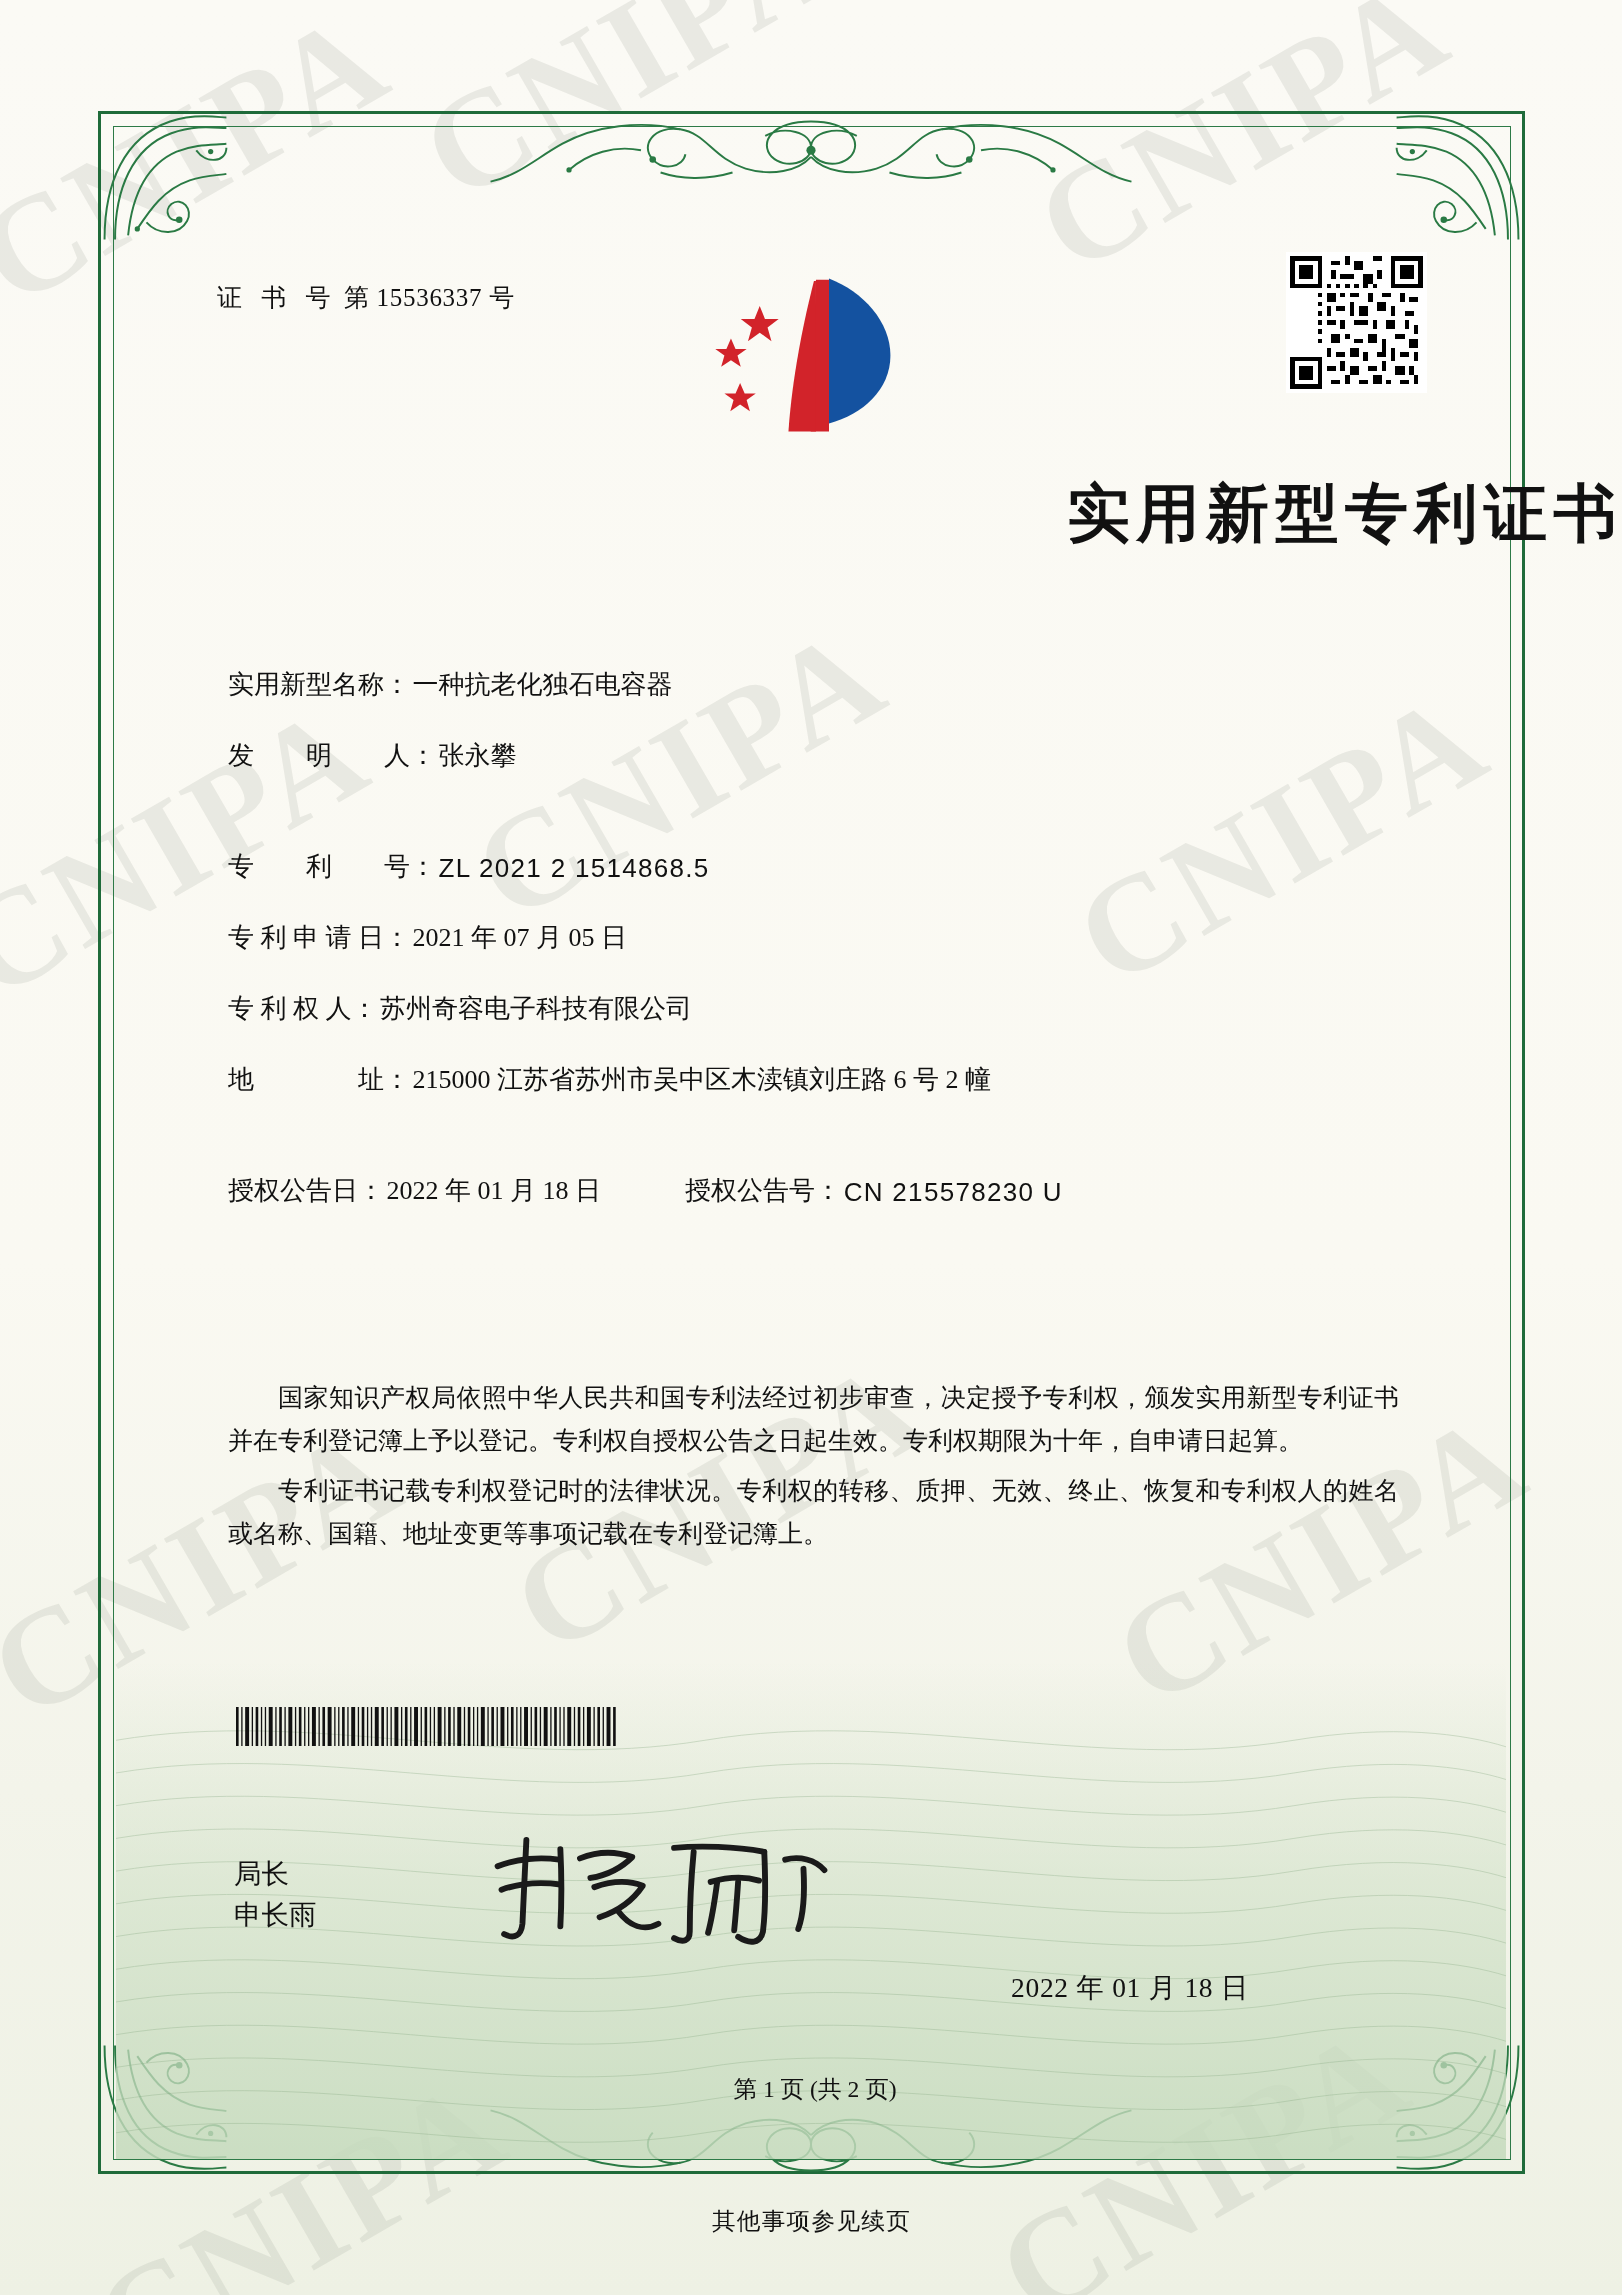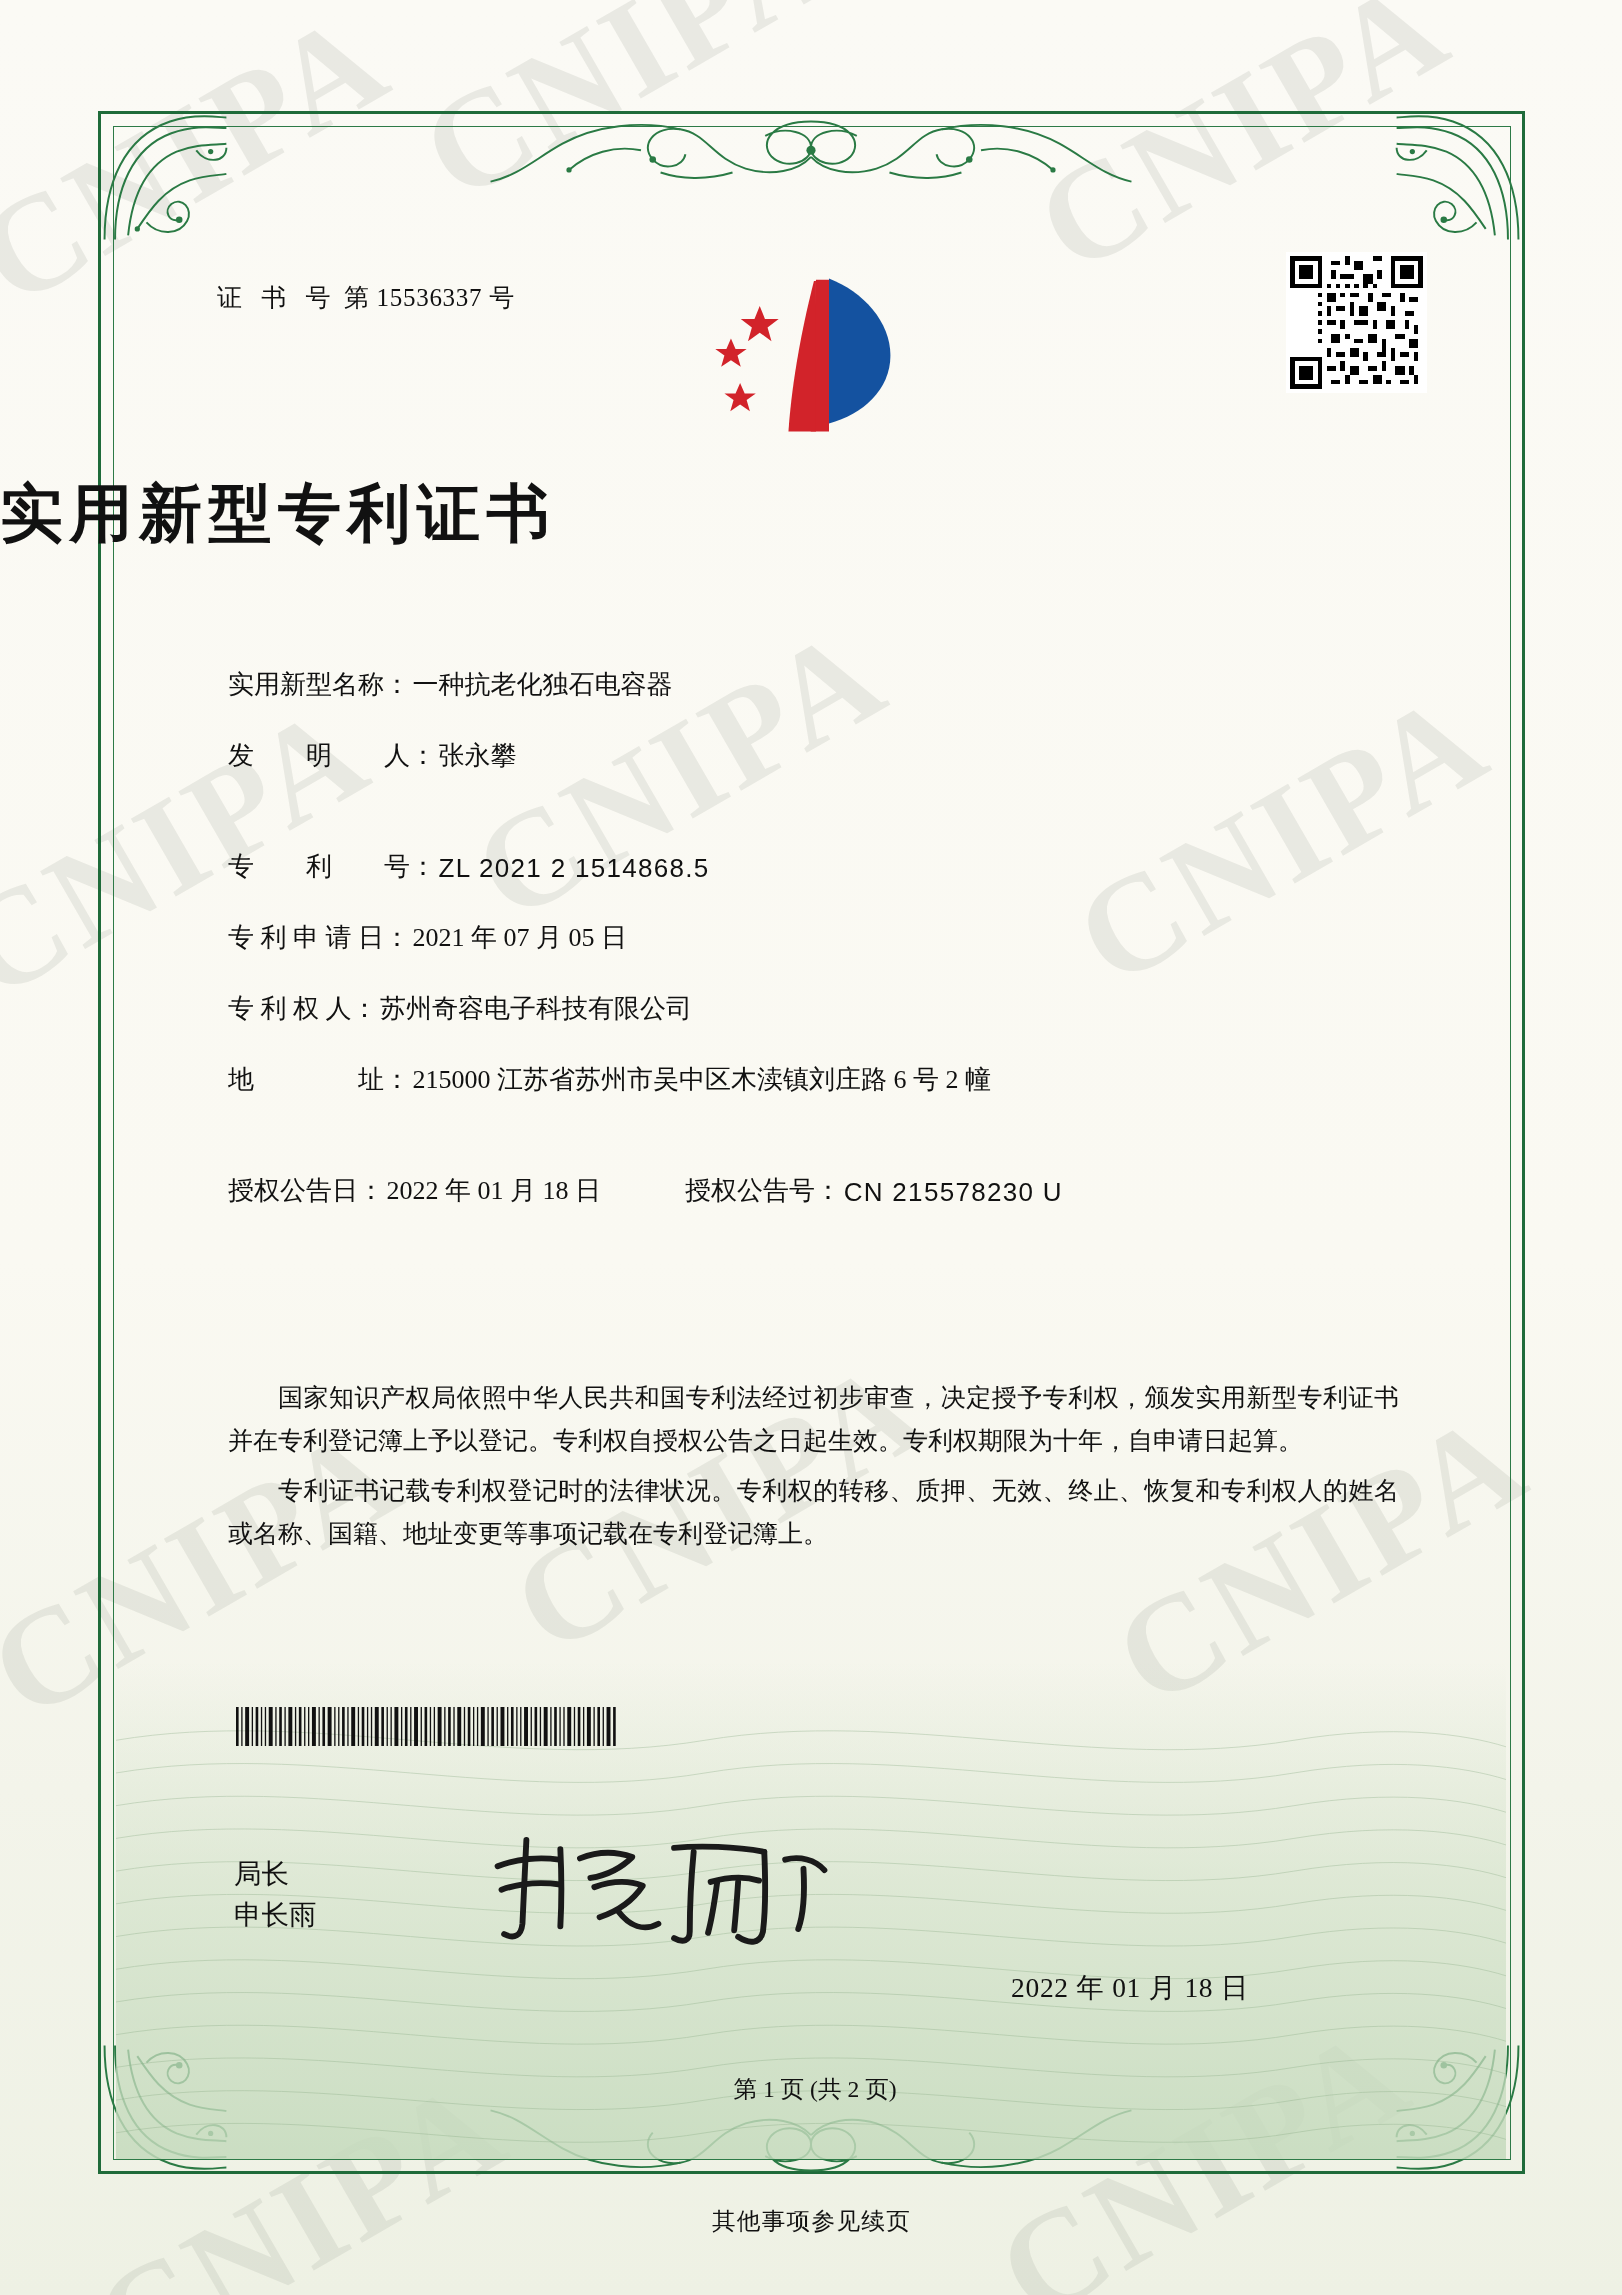--- a/index.html
+++ b/index.html
@@ -138,21 +138,21 @@
     top: 268px;
     width: 236px;
     height: 183px;
   }
 
   .title {
     position: absolute;
     left: 0;
     right: 0;
     top: 471px;
-    text-align: left;
+    text-align: right;
     font-size: 63px;
     font-weight: 700;
     letter-spacing: 6.5px;
     color: #111;
     font-family: "Liberation Serif", "DejaVu Serif", serif;
   }
 
   
   .fields {
     position: absolute;

